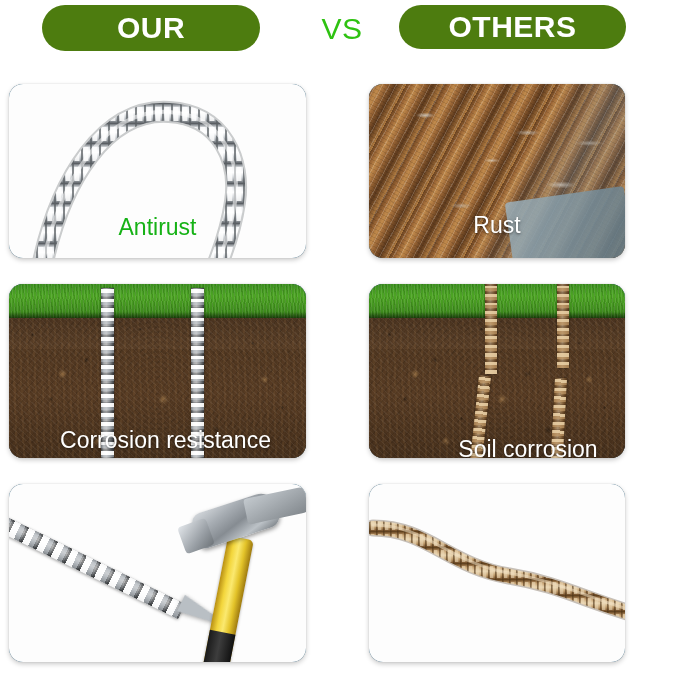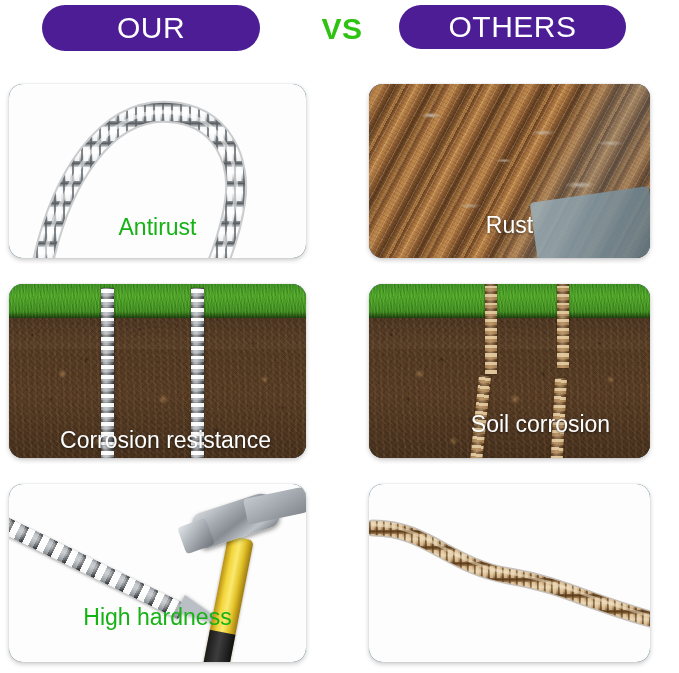--- a/index.html
+++ b/index.html
@@ -10,48 +10,48 @@
     overflow:hidden;
     position:relative;
   }
 
   
   .header{
     position:absolute; left:0; top:0; width:679px; height:62px;
   }
   .pill{
     position:absolute;
-    background:#4c1d95;
+    background:#4d7c0f;
     border-radius:999px;
     display:flex; align-items:center; justify-content:center;
     color:#ffffff;
-    font-weight:normal;
+    font-weight:bold;
     letter-spacing:0.5px;
   }
   .pill-our{ left:42px; top:5px; width:218px; height:46px; font-size:30px; }
   .pill-others{ left:399px; top:5px; width:227px; height:44px; font-size:30px; }
   .vs{
     position:absolute; left:300px; top:7px; width:84px; height:44px;
     display:flex; align-items:center; justify-content:center;
-    color:#2ec211; font-size:30px; font-weight:bold; letter-spacing:0.5px;
+    color:#2ec211; font-size:30px; font-weight:normal; letter-spacing:0.5px;
   }
 
   
   .card{
     position:absolute;
     border-radius:14px;
     overflow:hidden;
     background:#0c4a6e;
     box-shadow:0 2px 5px rgba(0,0,0,0.22), 0 0 1px rgba(0,0,0,0.25);
   }
   .c-r1{ top:84px; height:174px; }
   .c-r2{ top:284px; height:174px; }
   .c-r3{ top:484px; height:178px; }
   .c-left{ left:9px; width:297px; }
-  .c-right{ left:369px; width:281px; }
+  .c-right{ left:369px; width:256px; }
 
   .card-inner{ position:absolute; inset:0; overflow:hidden; }
 
   
   .caption{
     position:absolute; left:0; width:100%;
     text-align:center;
     font-size:23px;
     white-space:nowrap;
     pointer-events:none;
@@ -288,38 +288,37 @@
       <div class="soil-grain"></div>
     </div>
     <div class="grass"></div>
 
     <div class="stake-rust" style="left:116px;top:0px;height:90px;"></div>
     <div class="stake-rust tilt" style="left:110px;top:92px;height:84px;transform:rotate(6deg);"></div>
 
     <div class="stake-rust" style="left:188px;top:0px;height:84px;"></div>
     <div class="stake-rust tilt" style="left:186px;top:94px;height:82px;transform:rotate(3deg);"></div>
   </div>
-  <div class="caption cap-white" style="top:127px;padding-left:31px;">Soil corrosion</div>
+  <div class="caption cap-white" style="top:152px;padding-left:31px;">Soil corrosion</div>
 </div>
 
 <div class="card c-left c-r3">
   <div class="card-inner">
     <div class="bg-white"></div>
 
     <div class="spike" style="left:-14px;top:28px;width:208px;transform:rotate(26deg);"></div>
     <div class="spike-tip" style="left:172px;top:110px;transform:rotate(26deg);"></div>
 
     <div class="hammer-handle" style="left:219px;top:54px;height:136px;transform:rotate(11deg);">
       <div class="hammer-grip"></div>
     </div>
     <div class="hammer-head" style="left:184px;top:18px;width:86px;height:36px;transform:rotate(-18deg);"></div>
     <div class="hammer-claw" style="left:236px;top:8px;width:68px;height:26px;transform:rotate(-12deg);"></div>
     <div class="hammer-face" style="left:172px;top:38px;width:30px;height:28px;transform:rotate(-20deg);"></div>
   </div>
-  <div class="caption cap-green" style="top:120px;">High hardness</div>
 </div>
 
 <div class="card c-right c-r3">
   <div class="card-inner">
     <div class="bg-white"></div>
     <svg width="301" height="178" viewBox="0 0 301 178" style="position:absolute;left:0;top:0;">
       <defs>
         <linearGradient id="grust" x1="0" y1="0" x2="0" y2="1">
           <stop offset="0%" stop-color="#6d4a25"></stop>
           <stop offset="20%" stop-color="#c6a070"></stop>

